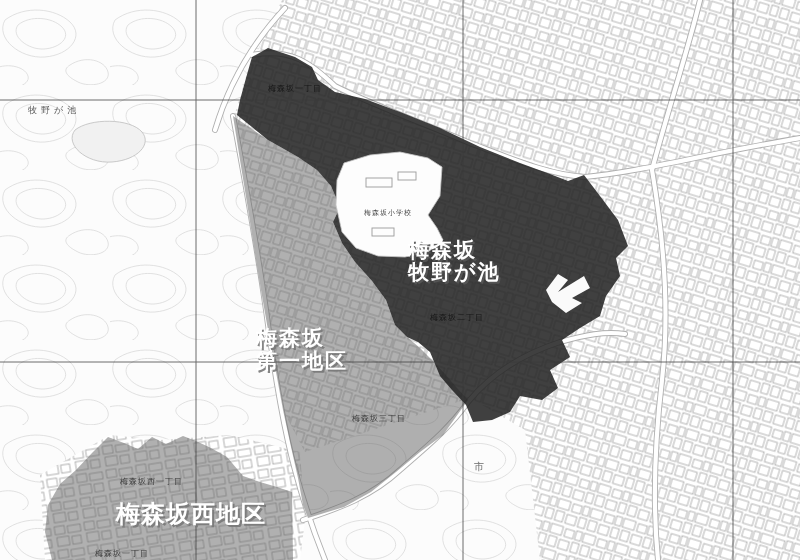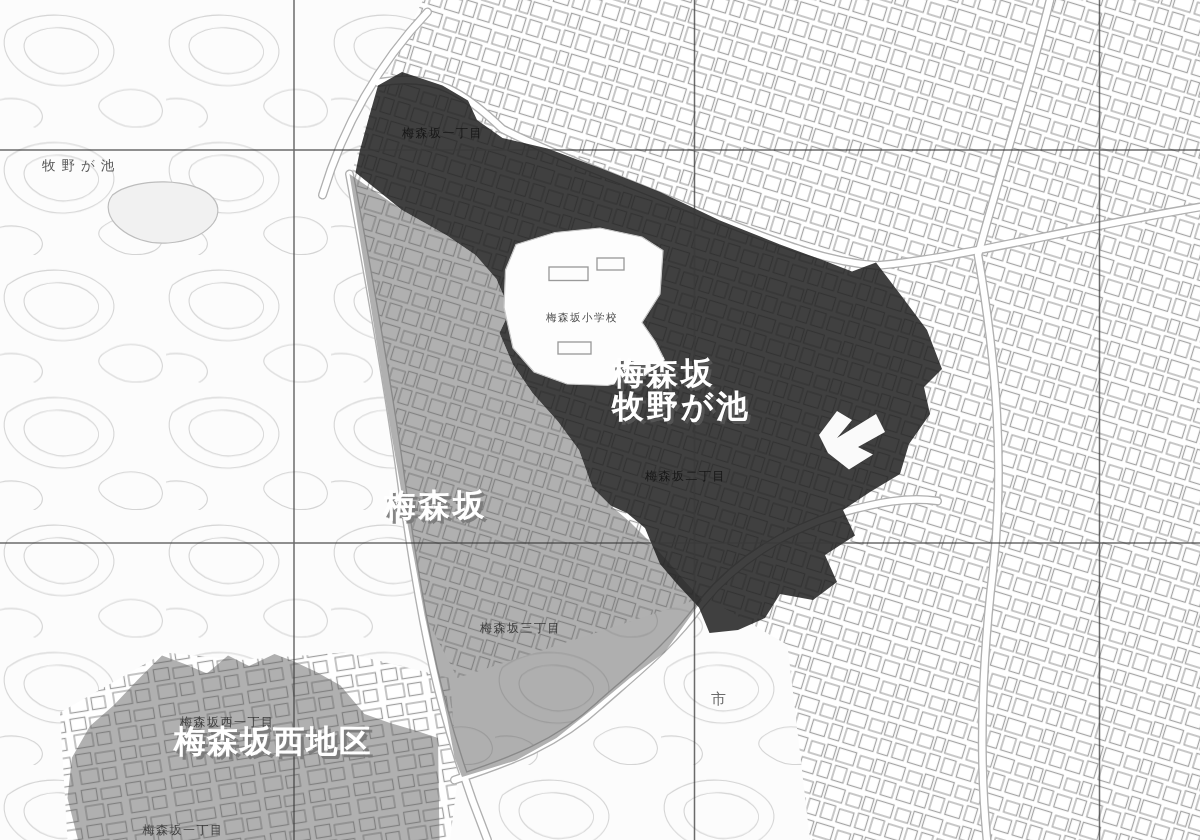--- a/index.html
+++ b/index.html
@@ -20,21 +20,21 @@
   .district-label .ln{display:block;}
   #label-dai2{
     left:408px;top:239px;width:170px;font-size:21px;line-height:22px;
     letter-spacing:2px;text-shadow:2px 2px 0 rgba(85,85,85,0.95);
   }
   #label-dai1{
     left:256px;top:326px;width:166px;font-size:21px;line-height:23px;
     letter-spacing:2px;text-shadow:2px 2px 0 rgba(120,120,120,0.9);
   }
   #label-nishi{
-    left:116px;top:484px;width:140px;font-size:21px;line-height:21px;
+    left:116px;top:503px;width:140px;font-size:24px;line-height:21px;
     letter-spacing:1px;text-shadow:2px 2px 0 rgba(120,120,120,0.9);
   }
 </style>
 </head>
 <body>
 
 <div id="stage">
 
   <svg id="basemap" width="800" height="560" viewBox="0 0 800 560">
     <defs>
@@ -110,31 +110,32 @@
       <line x1="196" y1="0" x2="196" y2="560"></line>
       <line x1="463" y1="0" x2="463" y2="560"></line>
       <line x1="733" y1="0" x2="733" y2="560"></line>
       <line x1="0" y1="100" x2="800" y2="100"></line>
       <line x1="0" y1="362" x2="800" y2="362"></line>
     </g>
   </svg>
 
   <div class="maplabel" style="left:268px;top:85px;font-size:8px;color:#161616;">梅森坂一丁目</div>
   <div class="maplabel" style="left:430px;top:314px;font-size:8px;color:#161616;">梅森坂二丁目</div>
-  <div class="maplabel" style="left:320px;top:415px;font-size:8px;color:#3c3c3c;">梅森坂三丁目</div>
+  <div class="maplabel" style="left:352px;top:415px;font-size:8px;color:#3c3c3c;">梅森坂三丁目</div>
   <div class="maplabel" style="left:120px;top:478px;font-size:8px;color:#3c3c3c;">梅森坂西一丁目</div>
   <div class="maplabel" style="left:95px;top:550px;font-size:8px;color:#3c3c3c;">梅森坂一丁目</div>
   <div class="maplabel" style="left:28px;top:106px;font-size:9px;color:#5a5a5a;letter-spacing:4px;">牧野が池</div>
   <div class="maplabel" style="left:364px;top:209px;font-size:7px;color:#4a4a4a;">梅森坂小学校</div>
   <div class="maplabel" style="left:474px;top:462px;font-size:10px;color:#6a6a6a;">市</div>
 
   <div id="label-dai2" class="district-label">
     <span class="ln">梅森坂</span>
     <span class="ln">牧野が池</span>
   </div>
   <div id="label-dai1" class="district-label">
     <span class="ln">梅森坂</span>
+    <span class="ln">第一地区</span>
   </div>
   <div id="label-nishi" class="district-label">
     <span class="ln">梅森坂西地区</span>
   </div>
 
 </div>
 
 </body></html>

